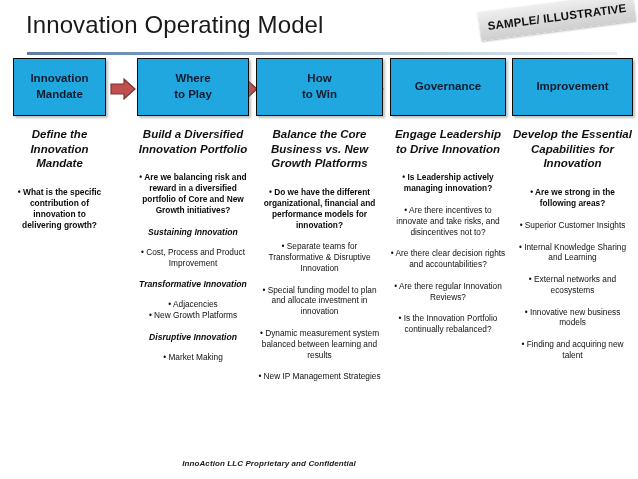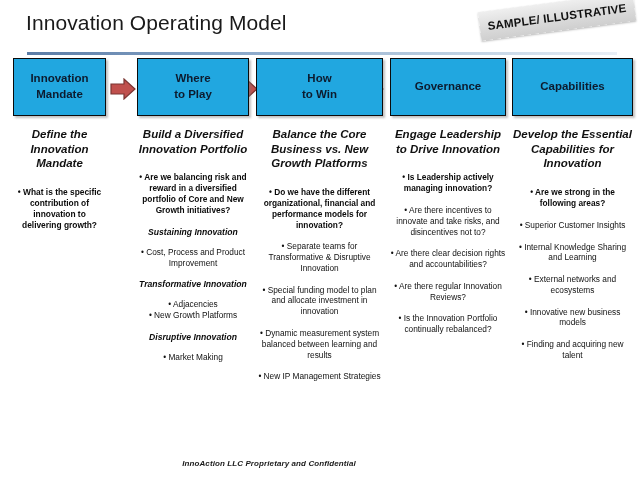--- a/index.html
+++ b/index.html
@@ -20,21 +20,21 @@
     width: 638px;
     height: 479px;
     background: #ffffff;
   }
 
   
   .title {
     position: absolute;
     left: 26px;
     top: 11px;
-    font-size: 21px;
+    font-size: 24px;
     font-weight: 400;
     letter-spacing: 0.1px;
     color: #1a1a1a;
     font-family: "Liberation Sans", sans-serif;
   }
 
   
   .banner {
     position: absolute;
     left: 479px;
@@ -269,21 +269,21 @@
           <div class="blk q" style="white-space: pre-line;">• Is Leadership actively managing innovation?</div>
           <div class="blk item" style="white-space: pre-line;">• Are there incentives to innovate and take risks, and disincentives not to?</div>
           <div class="blk item" style="white-space: pre-line;">• Are there clear decision rights and accountabilities?</div>
           <div class="blk item" style="white-space: pre-line;">• Are there regular Innovation Reviews?</div>
           <div class="blk item" style="white-space: pre-line;">• Is the Innovation Portfolio continually rebalanced?</div>
         </div>
     </div>
 
     <div class="col col-5">
       <div class="box">
-        <span class="box-label">Capabilities</span>
+        <span class="box-label">Improvement</span>
       </div>
       <div class="subhead">Develop the
 Essential
 Capabilities for
 Innovation</div>
       <div class="body">
           <div class="blk q" style="white-space: pre-line;">• Are we strong in the following areas?</div>
           <div class="blk item" style="white-space: pre-line;">• Superior Customer Insights</div>
           <div class="blk item" style="white-space: pre-line;">• Internal Knowledge Sharing and Learning</div>
           <div class="blk item" style="white-space: pre-line;">• External networks and ecosystems</div>

